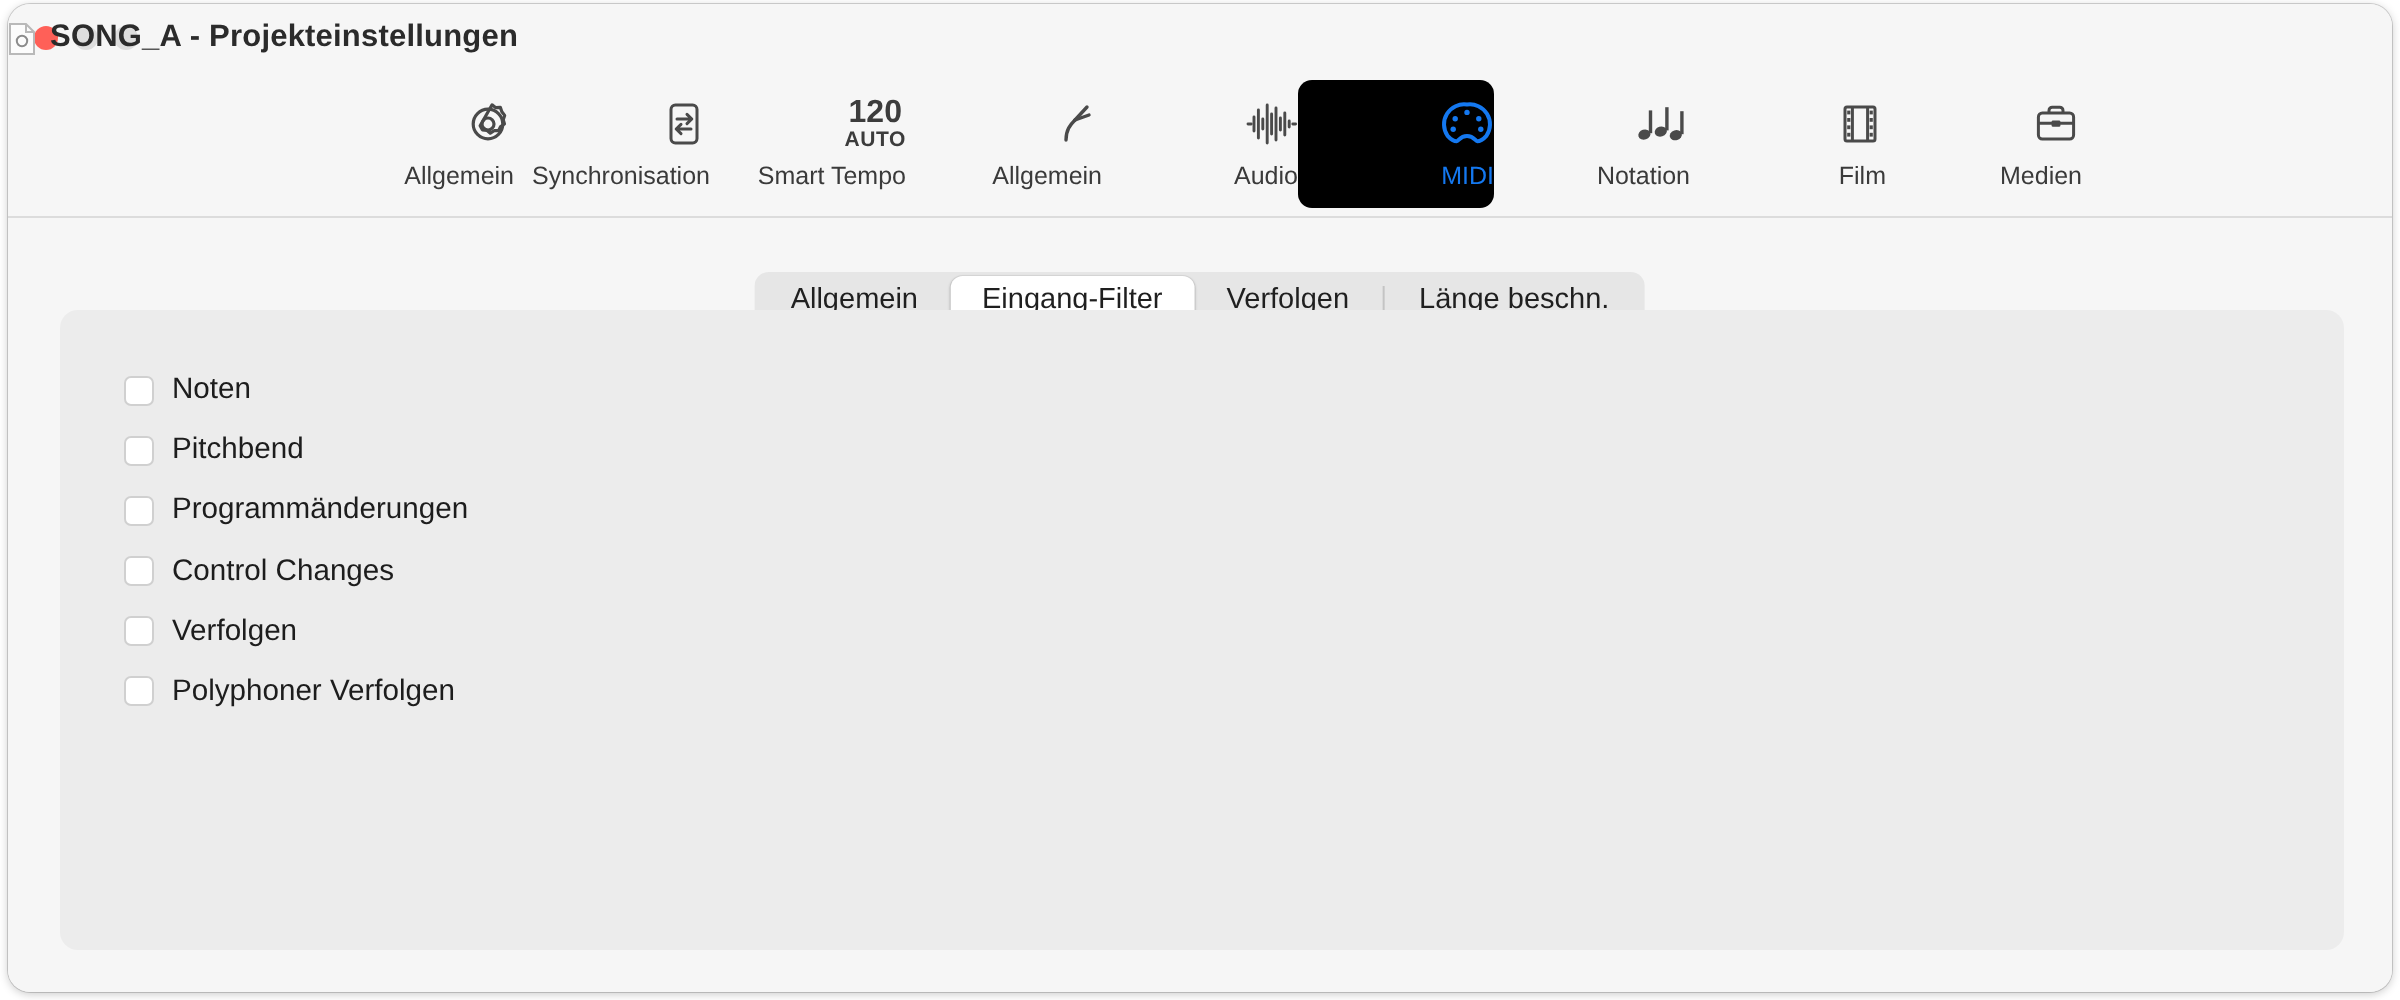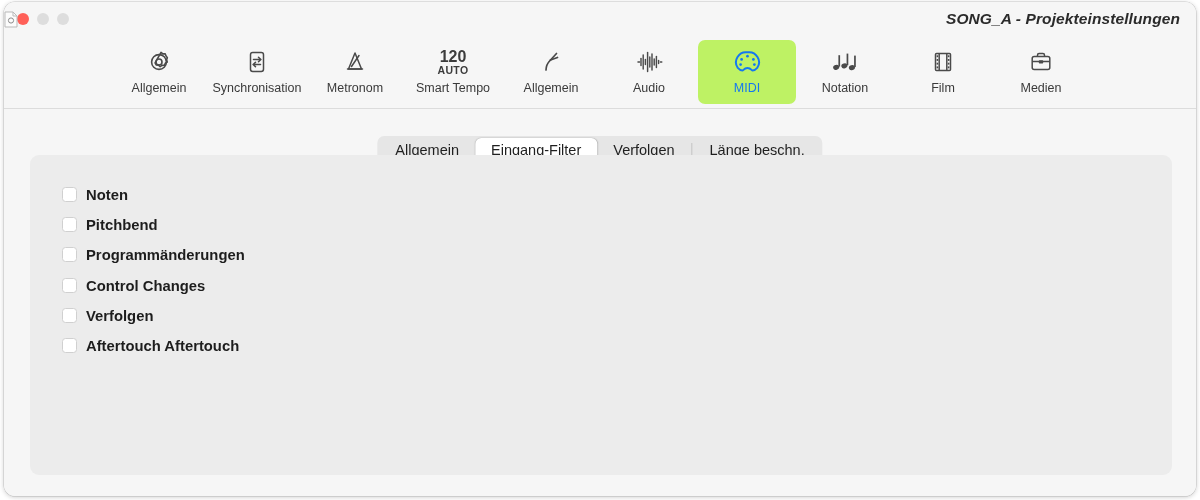--- a/index.html
+++ b/index.html
@@ -42,26 +42,25 @@
   .light {
     width: 12px; height: 12px;
     border-radius: 50%;
   }
   .light.close   { background: #ff6058; }
   .light.min     { background: #dddddd; }
   .light.zoom-btn{ background: #dddddd; }
 
   #title-wrap {
     position: absolute;
-    left: 0; right: 16px; top: 8px;
+    left: 0; right: 0; top: 8px;
     display: flex;
     align-items: center;
-    justify-content: space-between;
+    justify-content: flex-start;
     gap: 7px;
-    font-style: italic;
   }
   #doc-icon {
     width: 14px; height: 17px;
     flex: 0 0 auto;
   }
   #window-title {
     font-size: 15.5px;
     font-weight: bold;
     color: #2b2b2b;
     letter-spacing: 0.1px;
@@ -81,26 +80,26 @@
     gap: 0px;
     padding-top: 2px;
   }
 
   .tb-item {
     width: 98px;
     height: 64px;
     border-radius: 7px;
     display: flex;
     flex-direction: column;
-    align-items: center;
+    align-items: flex-end;
     justify-content: flex-start;
     padding-top: 7px;
     cursor: default;
   }
-  .tb-item.selected { background: #bef264; }
+  .tb-item.selected { background: #000000; }
 
   .tb-icon {
     height: 30px;
     display: flex;
     align-items: center;
     justify-content: center;
     color: #4a4a4a;
   }
   .tb-item.selected .tb-icon { color: #1478f0; }
 
@@ -190,24 +189,23 @@
   #checkbox-list {
     position: absolute;
     left: 32px;
     top: 32px;
     display: flex;
     flex-direction: column;
     gap: 14.2px;
   }
   .cb-row {
     display: flex;
-    align-items: flex-start;
+    align-items: center;
     gap: 9px;
     cursor: default;
-    font-weight: bold;
   }
   .cb-box {
     width: 15px;
     height: 15px;
     background: #ffffff;
     border: 1px solid #d0d0d0;
     border-radius: 3.5px;
     flex: 0 0 auto;
   }
   .cb-label {
@@ -256,30 +254,20 @@
       <div class="tb-icon">
         <svg width="26" height="26" viewBox="0 0 26 26">
           <rect x="6.5" y="3.5" width="13" height="19" rx="2.2" fill="none" stroke="currentColor" stroke-width="1.5"></rect>
           <path d="M9.5 10.5 h7 M14.5 8.2 l2.4 2.3 -2.4 2.3" fill="none" stroke="currentColor" stroke-width="1.5" stroke-linecap="round" stroke-linejoin="round"></path>
           <path d="M16.5 15.5 h-7 M11.5 13.2 l-2.4 2.3 2.4 2.3" fill="none" stroke="currentColor" stroke-width="1.5" stroke-linecap="round" stroke-linejoin="round"></path>
         </svg>
       </div>
       <div class="tb-label">Synchronisation</div>
     </div>
 
-    <div class="tb-item">
-      <div class="tb-icon">
-        <svg width="26" height="26" viewBox="0 0 26 26">
-          <path d="M13 4 L19.5 20 H6.5 Z" fill="none" stroke="currentColor" stroke-width="1.5" stroke-linejoin="round"></path>
-          <path d="M5.5 20 h15" stroke="currentColor" stroke-width="1.5" stroke-linecap="round"></path>
-          <path d="M9.5 17.5 L17 6.5" stroke="currentColor" stroke-width="1.5" stroke-linecap="round"></path>
-        </svg>
-      </div>
-      <div class="tb-label">Metronom</div>
-    </div>
 
     <div class="tb-item">
       <div class="tb-icon tempo">
         <div class="tempo-num">120</div>
         <div class="tempo-auto">AUTO</div>
       </div>
       <div class="tb-label">Smart Tempo</div>
     </div>
 
 
@@ -420,21 +408,21 @@
           <div class="cb-label">Control Changes</div>
         </div>
 
         <div class="cb-row">
           <div class="cb-box"></div>
           <div class="cb-label">Verfolgen</div>
         </div>
 
         <div class="cb-row">
           <div class="cb-box"></div>
-          <div class="cb-label">Aftertouch Aftertouch</div>
+          <div class="cb-label">Polyphoner Verfolgen</div>
         </div>
 
 
       </div>
     </div>
 
   </div>
 </div>
 
 </body></html>

